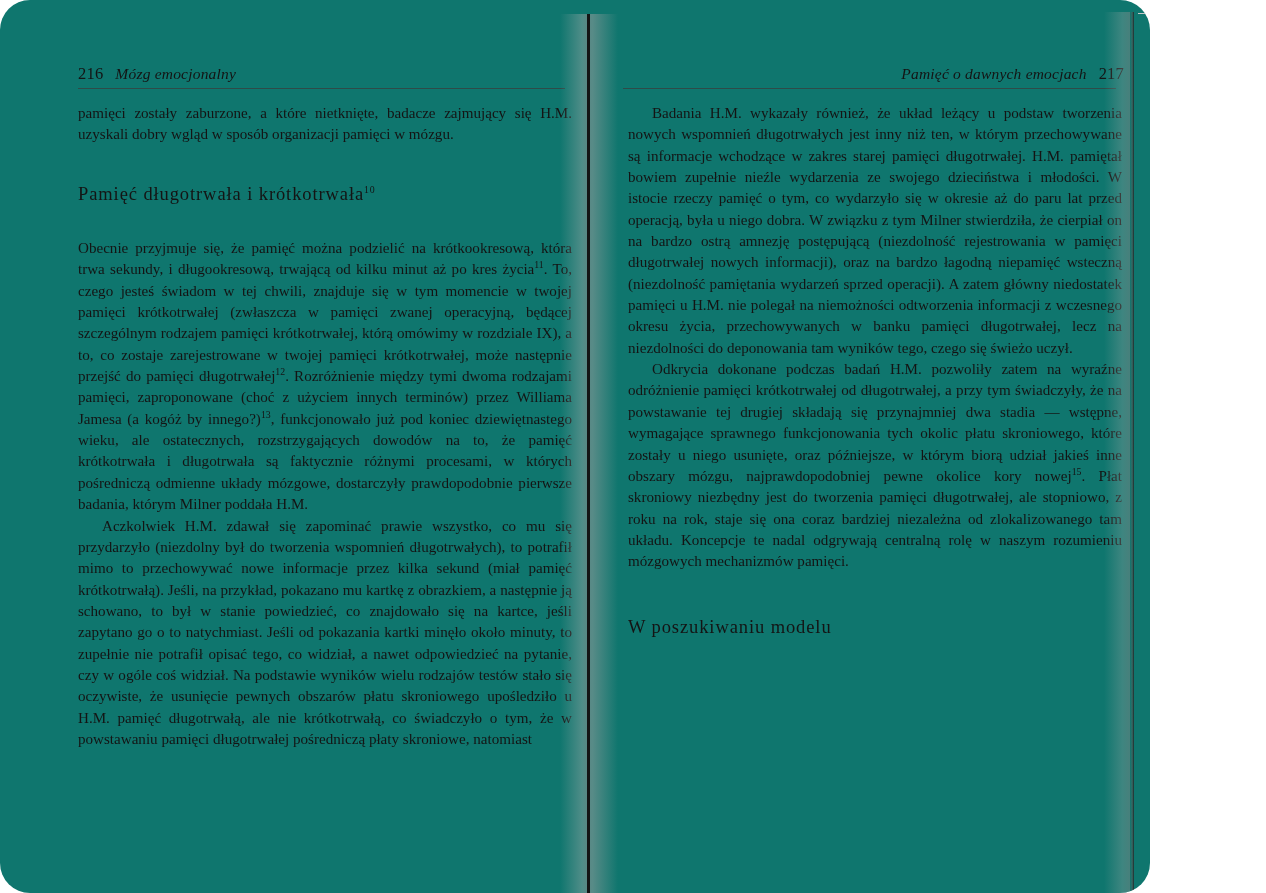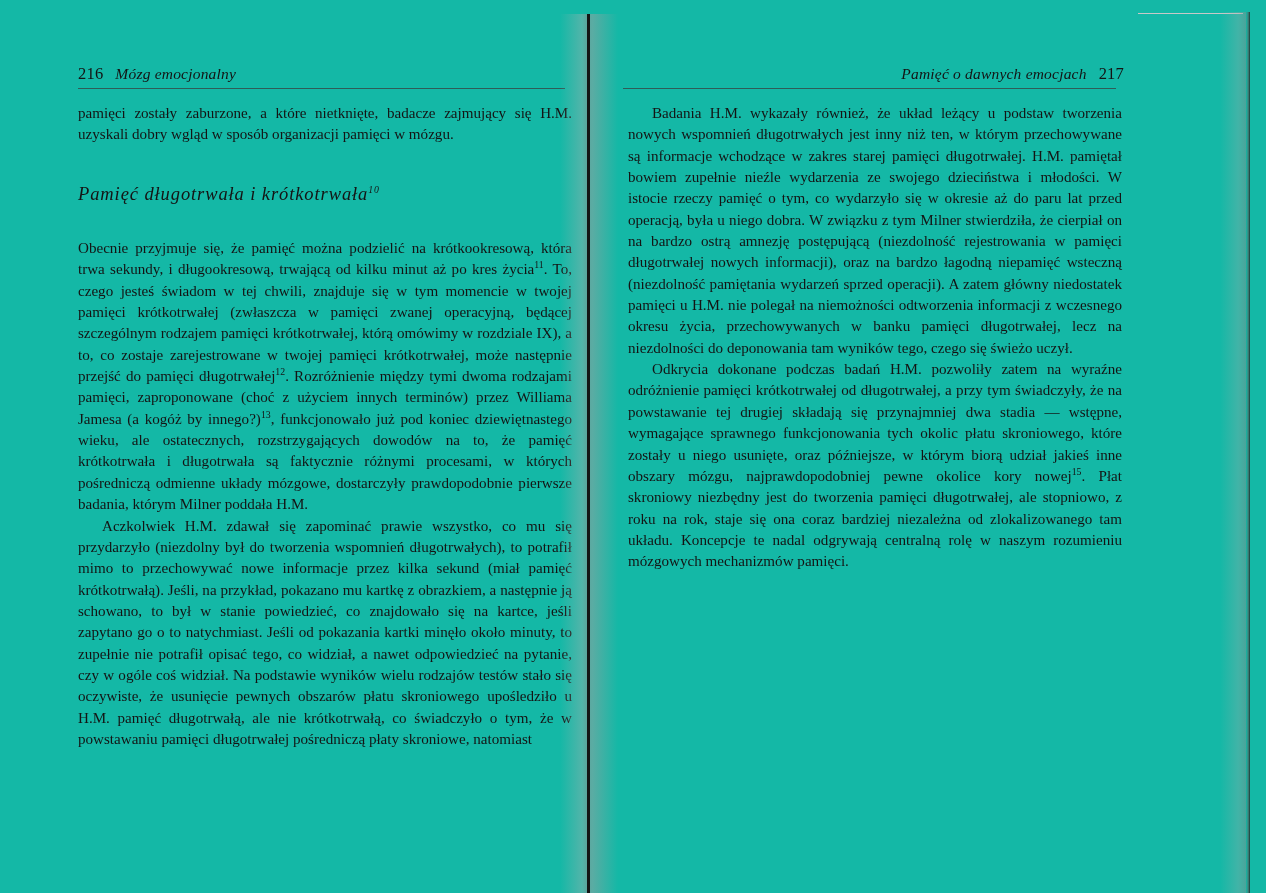--- a/index.html
+++ b/index.html
@@ -2,26 +2,27 @@
 <html><head>
 <meta charset="utf-8">
 <style>
   html, body {
     margin: 0;
     padding: 0;
     background: #ffffff;
   }
   .page {
     position: relative;
-    width: 1266px;
+    width: 1150px;
     height: 893px;
-    background: #14b8a6;
+    background: #0f766e;
     overflow: hidden;
     font-family: "Liberation Serif", "DejaVu Serif", serif;
     color: #141414;
+    border-radius: 30px;
   }
 
   
   .scan-top-line {
     position: absolute;
     top: 13px;
     left: 1138px;
     width: 105px;
     height: 1px;
     background: #c8c8c8;
@@ -126,21 +127,20 @@
   .col-left  .body { top: 103px; }
   .col-right .body { top: 103px; }
 
   p.para {
     margin: 0;
     text-indent: 24px;
   }
   p.para.noindent { text-indent: 0; }
 
   h2.section {
-    font-style: italic;
     font-weight: normal;
     font-size: 18.5px;
     letter-spacing: .9px;
     margin: 0;
     text-indent: 0;
     text-align: left;
     white-space: nowrap;
   }
   .sp-before-head { height: 38px; }
   .sp-after-head  { height: 33px; }
@@ -193,20 +193,21 @@
 
   <div class="col col-right">
     <div class="body">
 
 
       <p class="para">Badania H.M. wykazały również, że układ leżący u podstaw tworzenia nowych wspomnień długotrwałych jest inny niż ten, w którym przechowywane są informacje wchodzące w zakres starej pamięci długotrwałej. H.M. pamiętał bowiem zupełnie nieźle wydarzenia ze swojego dzieciństwa i młodości. W istocie rzeczy pamięć o tym, co wydarzyło się w okresie aż do paru lat przed operacją, była u niego dobra. W związku z tym Milner stwierdziła, że cierpiał on na bardzo ostrą amnezję postępującą (niezdolność rejestrowania w pamięci długotrwałej nowych informacji), oraz na bardzo łagodną niepamięć wsteczną (niezdolność pamiętania wydarzeń sprzed operacji). A zatem główny niedostatek pamięci u H.M. nie polegał na niemożności odtworzenia informacji z wczesnego okresu życia, przechowywanych w banku pamięci długotrwałej, lecz na niezdolności do deponowania tam wyników tego, czego się świeżo uczył.</p>
 
       <p class="para"><span>Odkrycia dokonane podczas badań H.M. pozwoliły zatem na wyraźne odróżnienie pamięci krótkotrwałej od długotrwałej, a przy tym świadczyły, że na powstawanie tej drugiej składają się przynajmniej dwa stadia — wstępne, wymagające sprawnego funkcjonowania tych okolic płatu skroniowego, które zostały u niego usunięte, oraz późniejsze, w którym biorą udział jakieś inne obszary mózgu, najprawdopodobniej pewne okolice kory nowej</span><sup>15</sup><span>. Płat skroniowy niezbędny jest do tworzenia pamięci długotrwałej, ale stopniowo, z roku na rok, staje się ona coraz bardziej niezależna od zlokalizowanego tam układu. Koncepcje te nadal odgrywają centralną rolę w naszym rozumieniu mózgowych mechanizmów pamięci.</span></p>
 
       <div class="sp-before-head-r"></div>
+      <h2 class="section">W poszukiwaniu modelu</h2>
       <div class="sp-after-head-r"></div>
 
 
     </div>
   </div>
 
   <div class="scan-right-speckle"></div>
   <div class="scan-right-edge"></div>
 
 </div>

